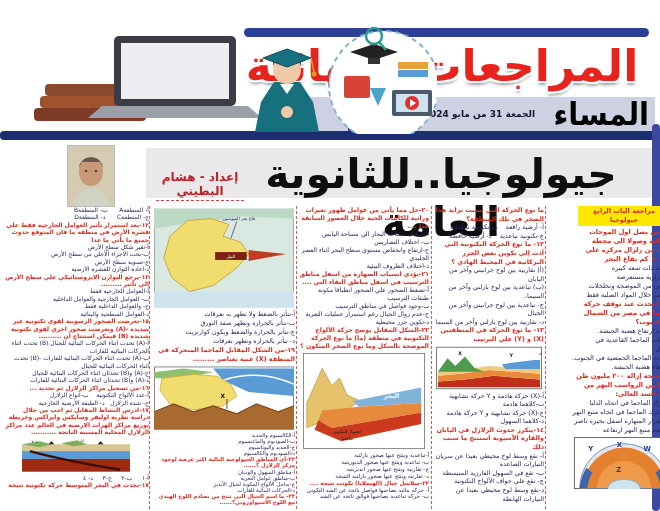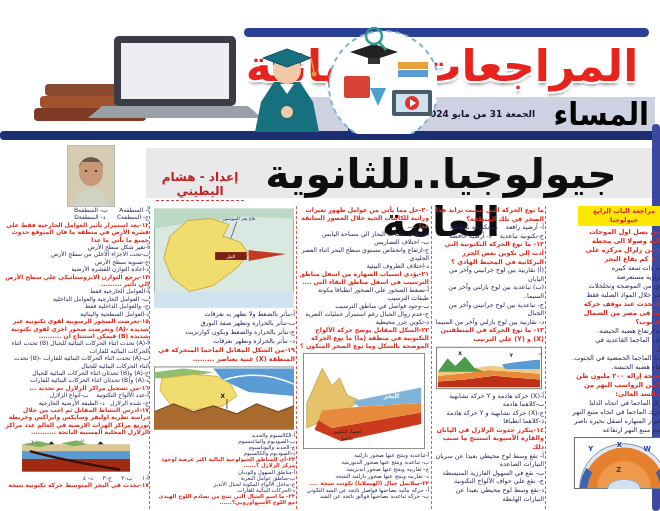--- a/index.html
+++ b/index.html
@@ -183,21 +183,21 @@
       <polygon points="68,18 108,13 108,23 72,23" fill="#5b9bd5"></polygon>
       <path d="M68,18 Q88,12 108,13" stroke="#fff" fill="none" stroke-width="1.2"></path>
       <text x="107" y="7" font-size="4" fill="#c00020" text-anchor="end">عمق بالكيلومتر</text>
       <text x="27" y="9" font-size="5" font-weight="bold" fill="#111">X</text>
       <text x="80" y="11" font-size="5" font-weight="bold" fill="#111">Y</text>
     </svg>
     <div>
         <div class="ln o">أ-(X) حركة هادمة و Y حركة تشابهية</div>
         <div class="ln o">ب-كلاهما هادمة</div>
         <div class="ln o">ج-(X) حركة تشابهية و Y حركة هادمة</div>
-        <div class="ln o">د-كلاهما انطباقا</div>
+        <div class="ln o">د-كلاهما السهول</div>
         <div class="ln q">١٤-يتكرر حدوث الزلازل في اليابان والقارة الآسيوية استنتج ما سبب ذلك</div>
         <div class="ln o">أ- تقع وسط لوح محيطي بعيدا عن سريان التيارات الصاعدة</div>
         <div class="ln o">ب- تقع في السهول الفارزية المتبسطة</div>
         <div class="ln o">ج- تقع علي حواف الألواح التكتونية</div>
         <div class="ln o">د-تقع وسط لوح محيطي بعيدا عن التيارات الهابطة</div>
       </div>
   </div>
 
   <div class="col colC">
     <div>

